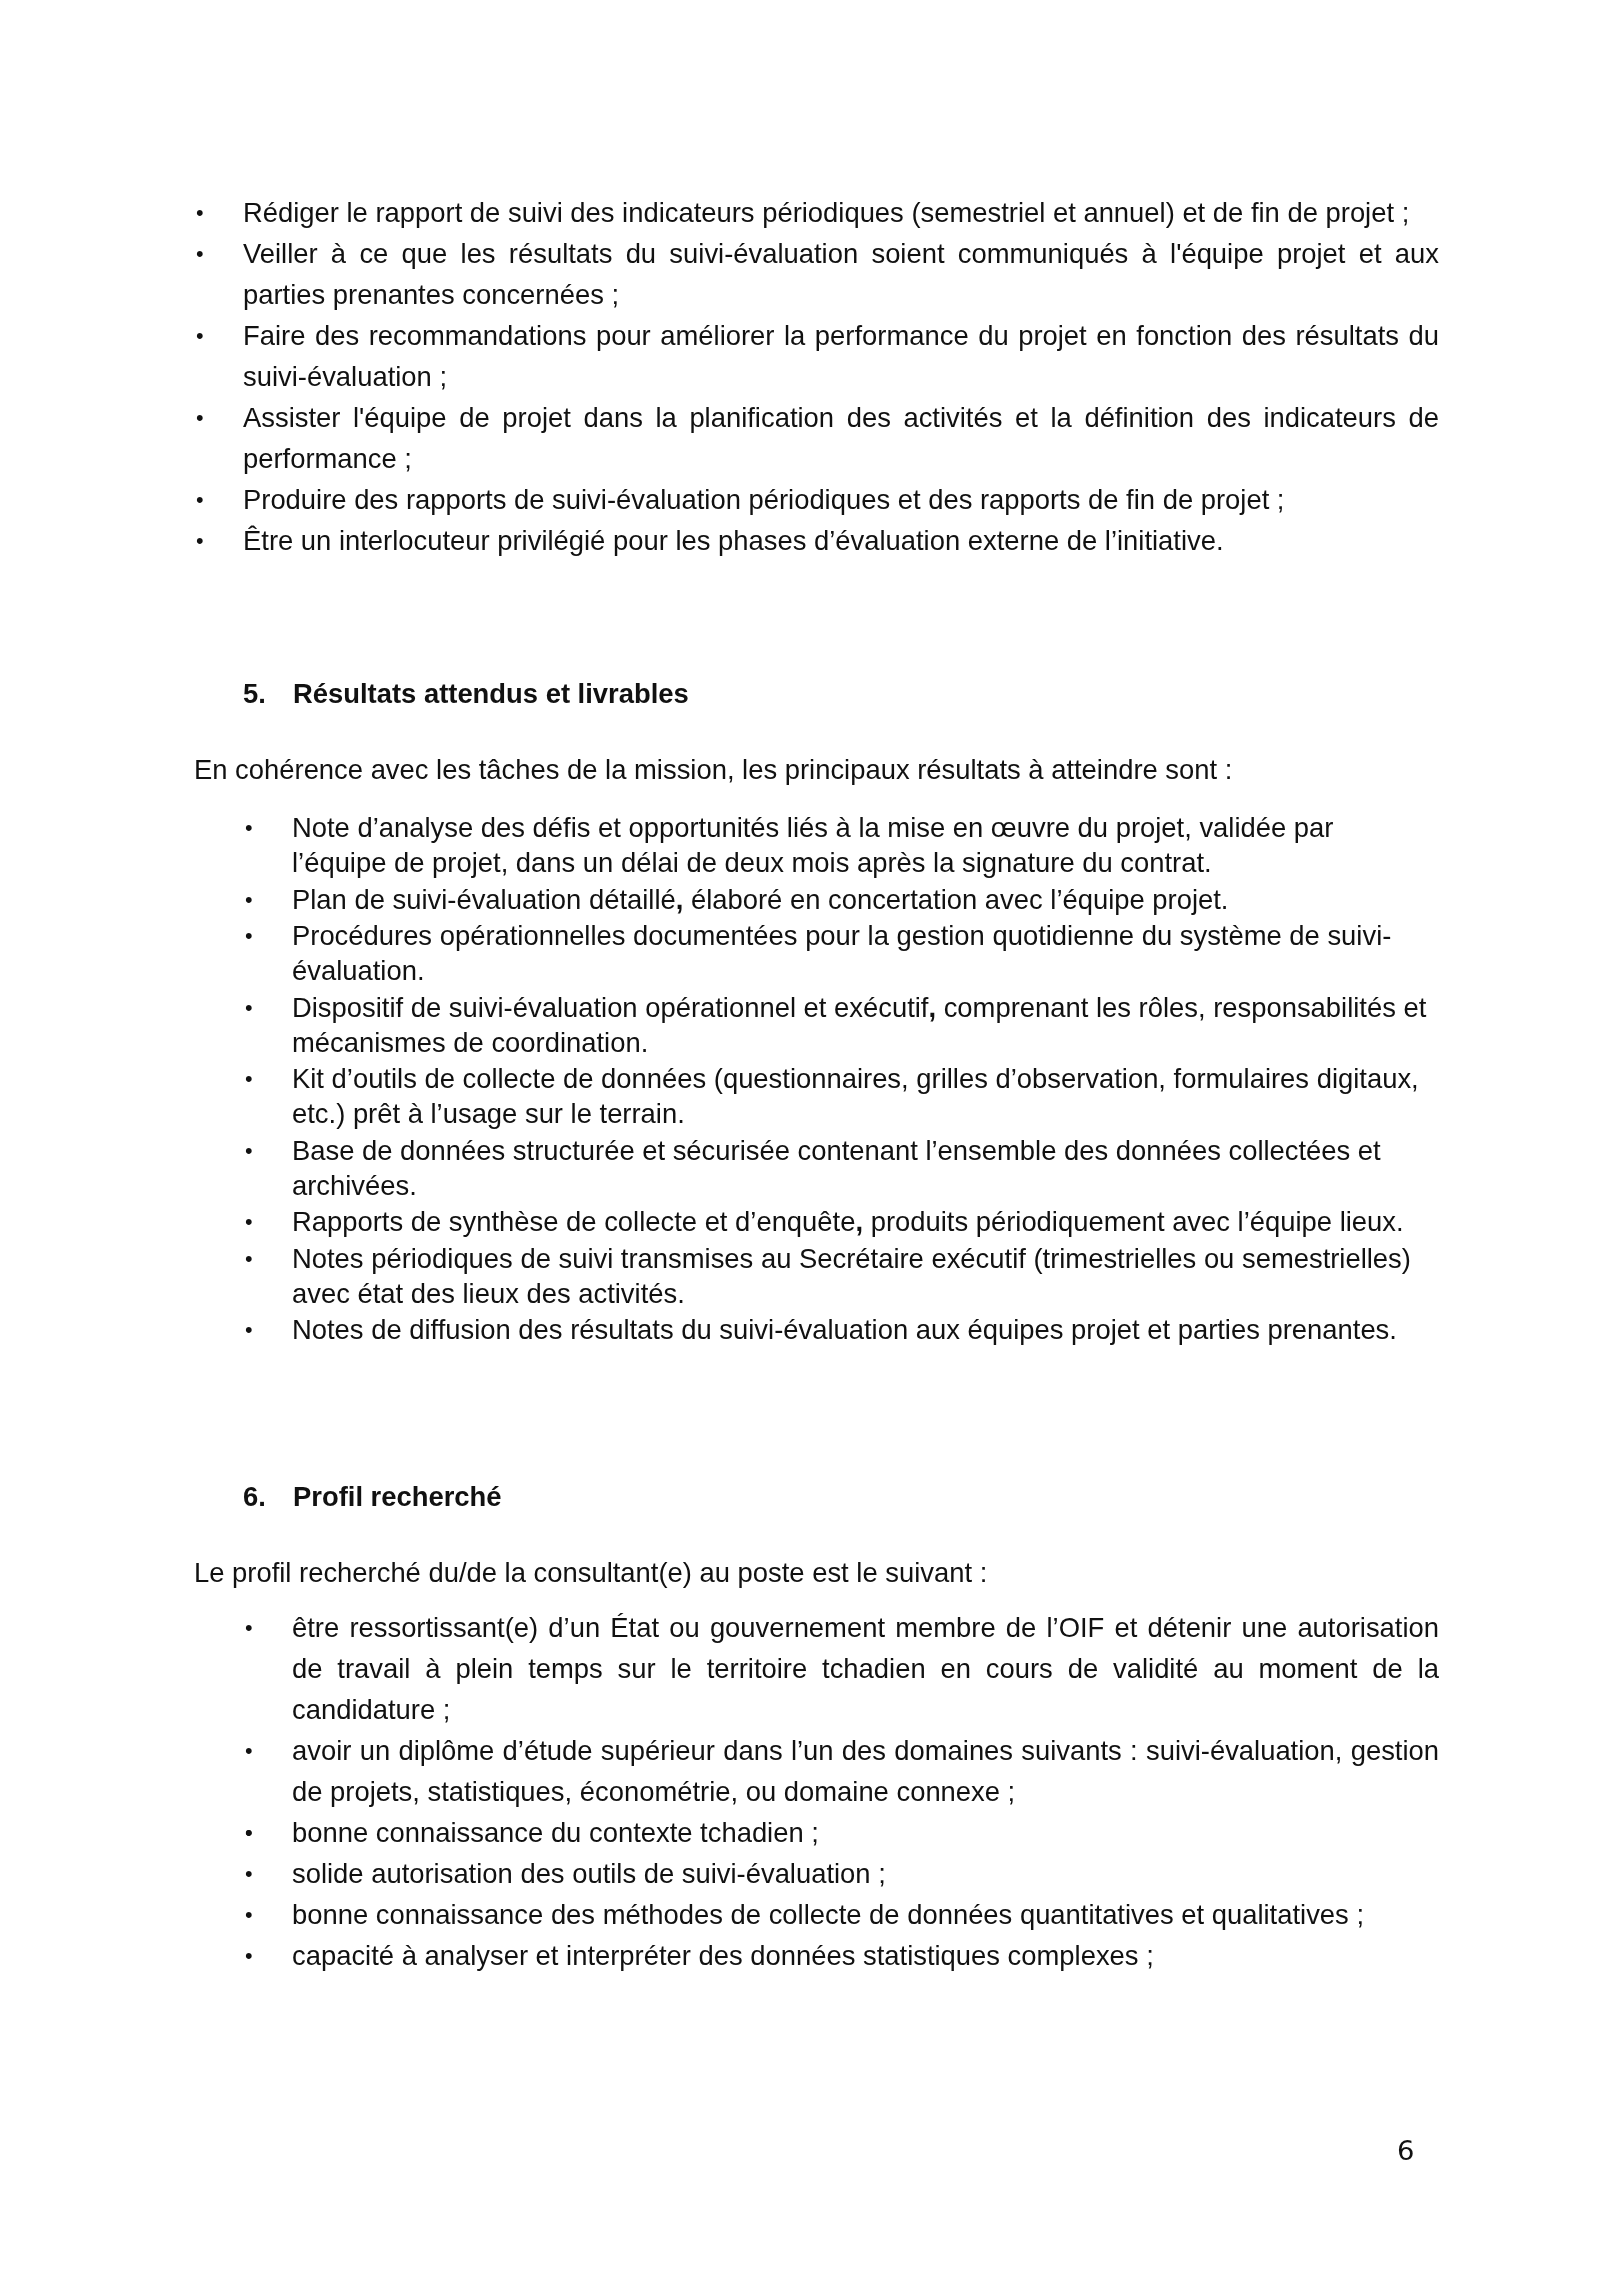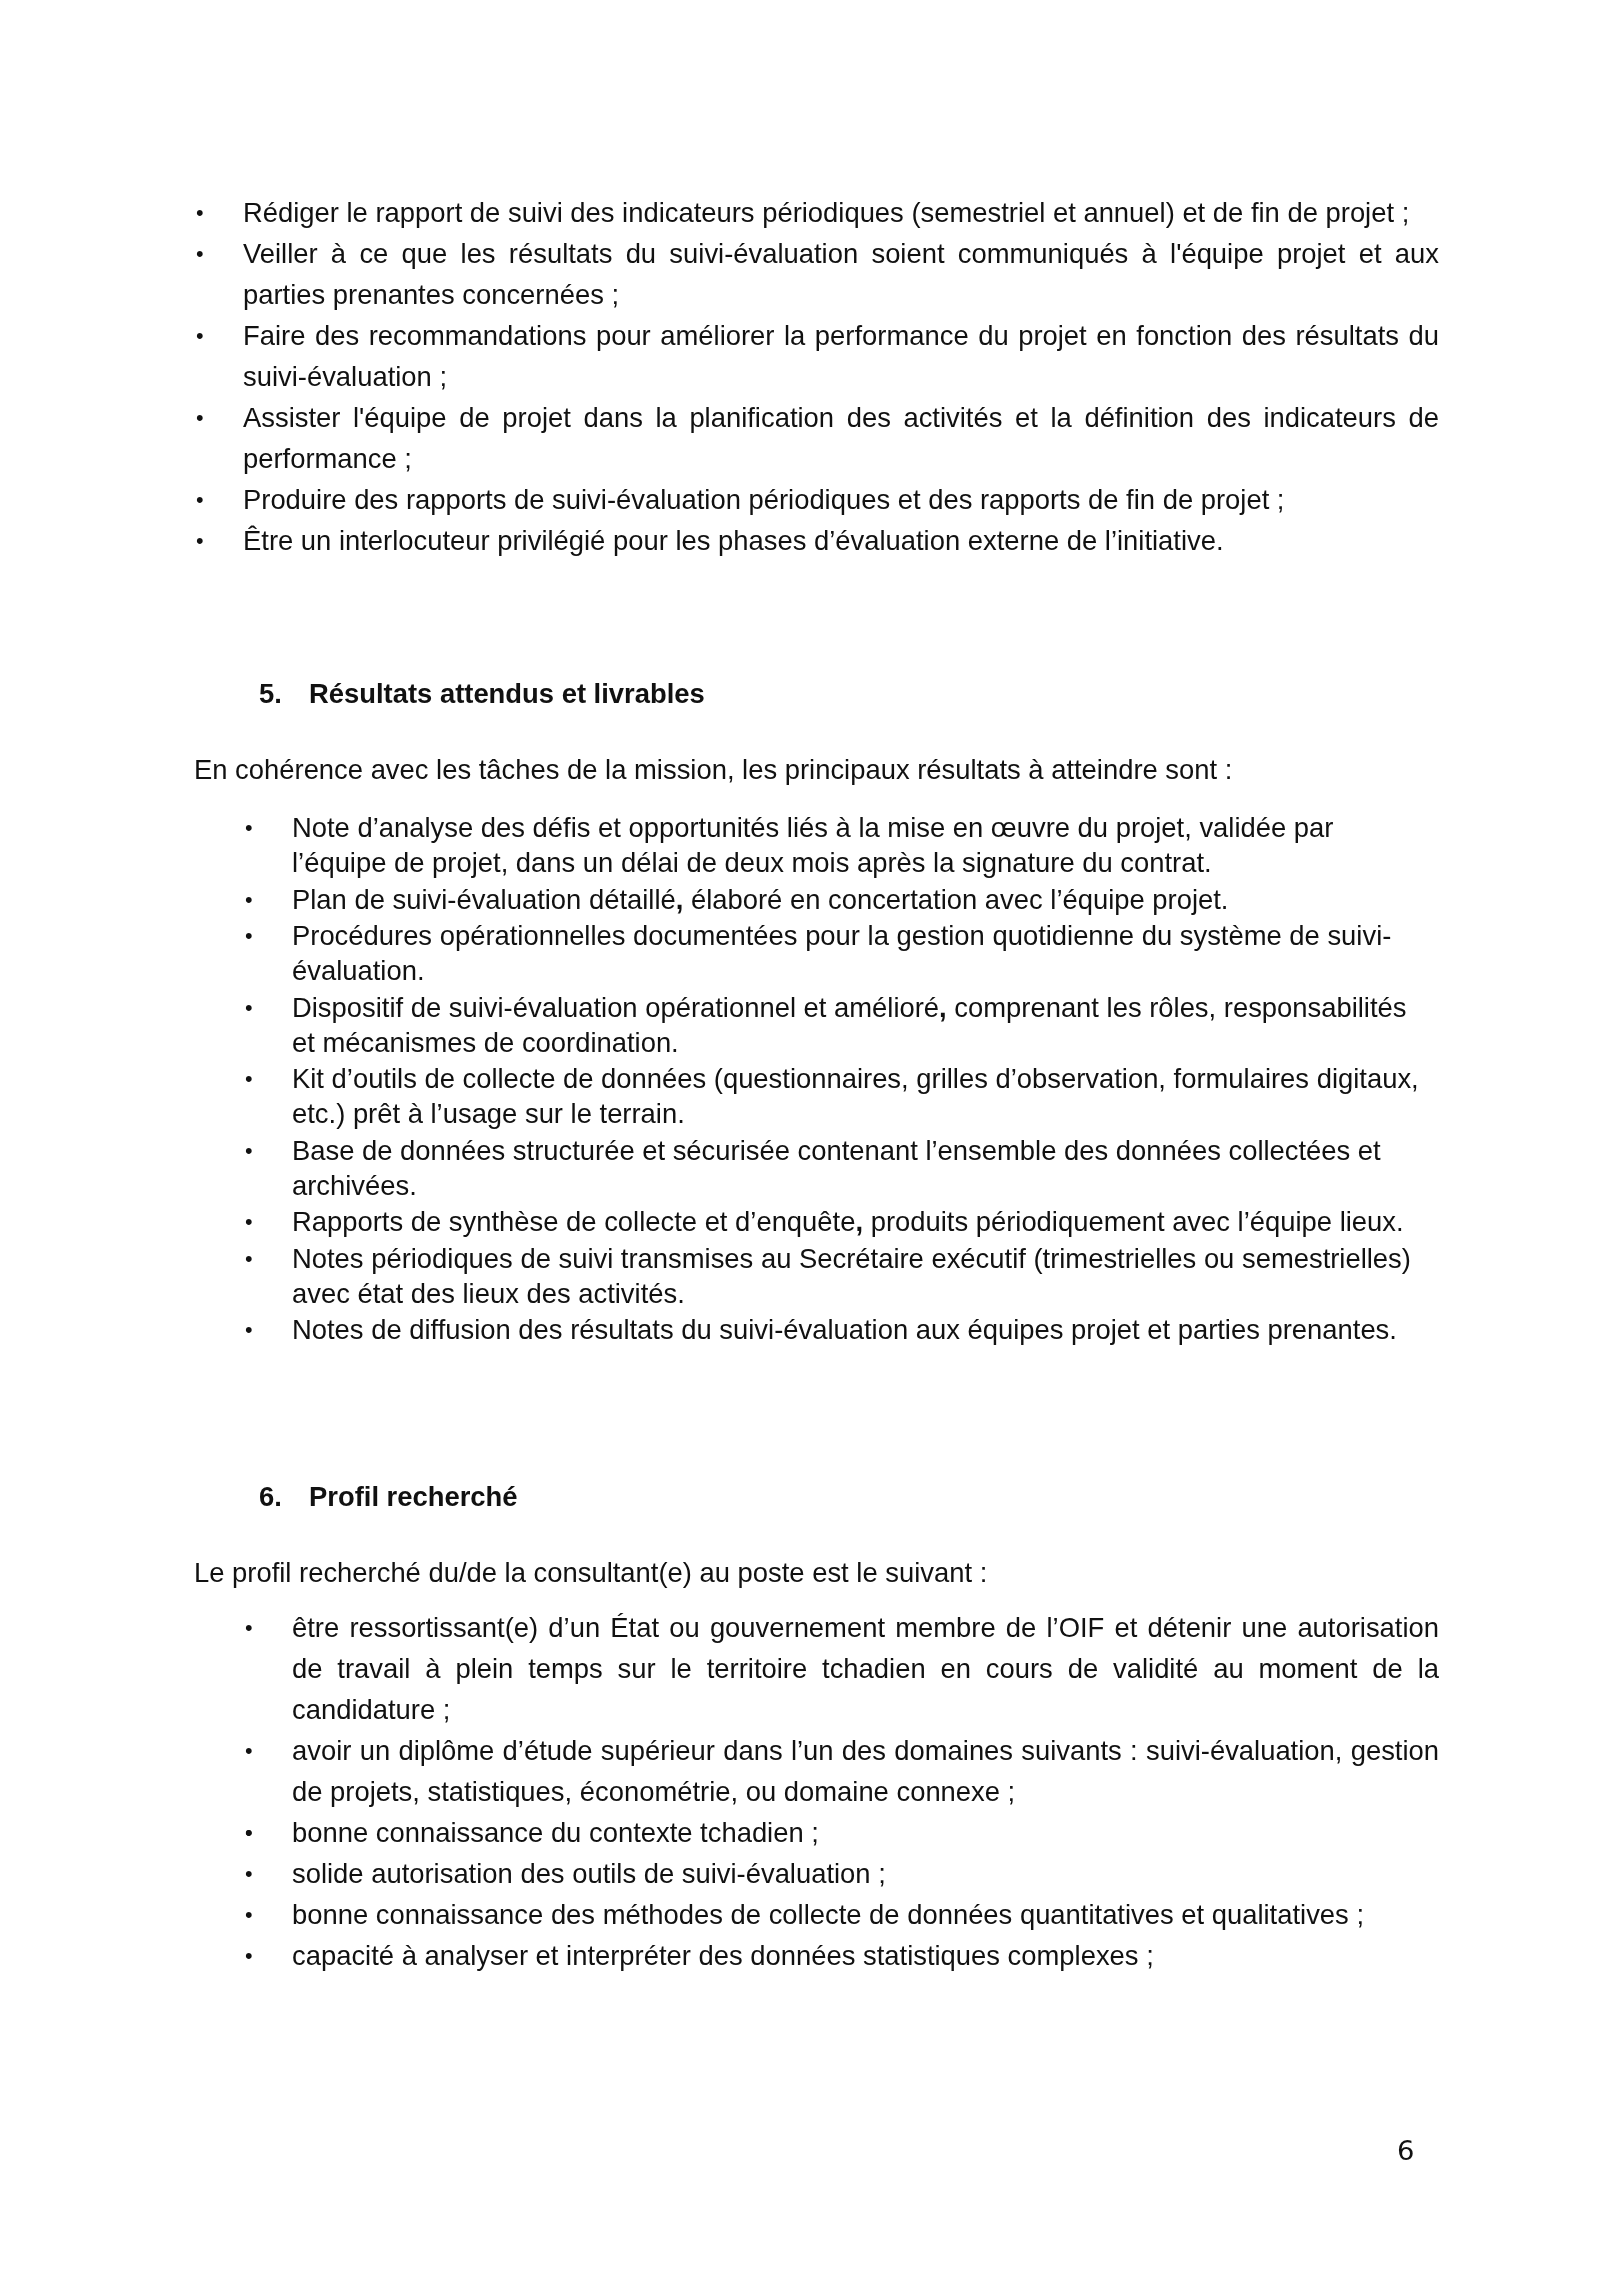--- a/index.html
+++ b/index.html
@@ -46,21 +46,20 @@
       top: 0;
       width: 47px;
       font-size: 21.6px;
       line-height: 41px;
     }
     .heading {
       position: absolute;
       font-weight: bold;
       font-size: 27.4px;
       line-height: 35px;
-      margin-left: 16px;
     }
     .heading .num {
       display: inline-block;
       width: 50px;
     }
     .h5 { left: 243px; top: 676px; }
     .h6 { left: 243px; top: 1479px; }
     .intro {
       position: absolute;
       left: 194px;
@@ -120,21 +119,21 @@
 
   <div class="heading h5">
     <span class="num">5.</span><span>Résultats attendus et livrables</span>
   </div>
   <div class="intro intro5">En cohérence avec les tâches de la mission, les principaux résultats à atteindre sont :</div>
 
   <ul class="list-b">
     <li><span class="bullet">•</span><span>Note d’analyse des défis et opportunités liés à la mise en œuvre du projet, validée par l’équipe de projet, dans un délai de deux mois après la signature du contrat.</span></li>
     <li><span class="bullet">•</span><span>Plan de suivi-évaluation détaillé</span><span class="bold-comma">,</span><span> élaboré en concertation avec l’équipe projet.</span></li>
     <li><span class="bullet">•</span><span>Procédures opérationnelles documentées pour la gestion quotidienne du système de suivi-évaluation.</span></li>
-    <li><span class="bullet">•</span><span>Dispositif de suivi-évaluation opérationnel et amélioré</span><span class="bold-comma">,</span><span> comprenant les rôles, responsabilités et mécanismes de coordination.</span></li>
+    <li><span class="bullet">•</span><span>Dispositif de suivi-évaluation opérationnel et exécutif</span><span class="bold-comma">,</span><span> comprenant les rôles, responsabilités et mécanismes de coordination.</span></li>
     <li><span class="bullet">•</span><span>Kit d’outils de collecte de données (questionnaires, grilles d’observation, formulaires digitaux, etc.) prêt à l’usage sur le terrain.</span></li>
     <li><span class="bullet">•</span><span>Base de données structurée et sécurisée contenant l’ensemble des données collectées et archivées.</span></li>
     <li><span class="bullet">•</span><span>Rapports de synthèse de collecte et d’enquête</span><span class="bold-comma">,</span><span> produits périodiquement avec l’équipe lieux.</span></li>
     <li><span class="bullet">•</span><span>Notes périodiques de suivi transmises au Secrétaire exécutif (trimestrielles ou semestrielles) avec état des lieux des activités.</span></li>
     <li><span class="bullet">•</span><span>Notes de diffusion des résultats du suivi-évaluation aux équipes projet et parties prenantes.</span></li>
   </ul>
 
   <div class="heading h6">
     <span class="num">6.</span><span>Profil recherché</span>
   </div>

